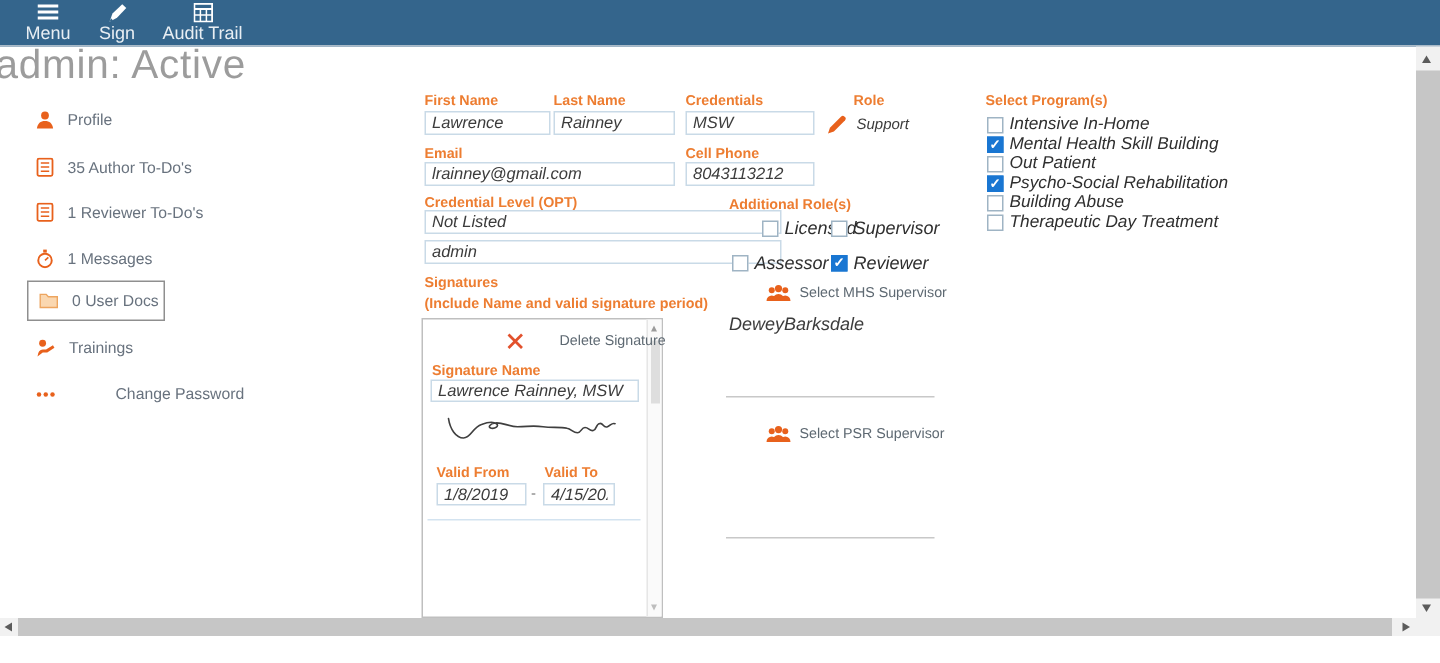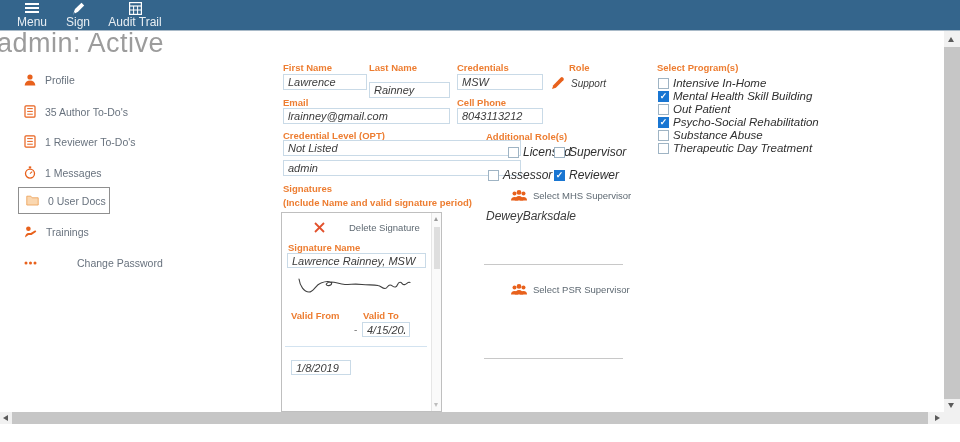--- a/index.html
+++ b/index.html
@@ -153,21 +153,21 @@
       <circle cx="2" cy="3" r="1.5" fill="#E8611C"></circle>
         <circle cx="6.5" cy="3" r="1.5" fill="#E8611C"></circle>
         <circle cx="11" cy="3" r="1.5" fill="#E8611C"></circle>
     </svg>
     <span>Change Password</span>
   </div>
 
   <span class="flabel" style="left:283px;top:62px;">First Name</span>
   <input class="tinput" style="left: 283px; top: 74px; width: 84px;" readonly="" value="Lawrence">
   <span class="flabel" style="left:369px;top:62px;">Last Name</span>
-  <input class="tinput" style="left: 369px; top: 74px; width: 81px; margin-top: 8px;" readonly="" value="Rainney">
+  <input class="tinput" style="left: 369px; top: 74px; width: 81px;" readonly="" value="Rainney">
   <span class="flabel" style="left:457px;top:62px;">Credentials</span>
   <input class="tinput" style="left: 457px; top: 74px; width: 86px;" readonly="" value="MSW">
   <span class="flabel" style="left:569px;top:62px;">Role</span>
   <svg class="abs" style="left:551px;top:76px;" width="14" height="14" viewBox="0 0 14 14">
     <path d="M1,13 l1.3,-3.8 L9.8,1.6 a1.5,1.5 0 0 1 2.1,0 l0.5,0.5 a1.5,1.5 0 0 1 0,2.1 L4.9,11.7 Z" fill="#E8611C"></path>
   </svg>
   <span class="itext" style="left:571px;top:78px;">Support</span>
 
   <span class="flabel" style="left:283px;top:97px;">Email</span>
   <input class="tinput" style="left: 283px; top: 108px; width: 167px;" readonly="" value="lrainney@gmail.com">
@@ -201,35 +201,35 @@
 
   <span class="flabel" style="left:283px;top:183px;">Signatures</span>
   <span class="flabel" style="left:283px;top:197px;">(Include Name and valid signature period)</span>
 
   <div id="sig-panel">
     <div id="sig-scroll">
       <div class="tri-up sm" style="position:absolute;left:2px;top:4px;"></div>
       <div style="position:absolute;left:2px;top:14px;width:6px;height:42px;background:#DEDEDE;"></div>
       <div class="tri-down sm" style="position:absolute;left:2px;bottom:4px;"></div>
     </div>
-    <div class="btn-link" style="left:32px;top:9px;gap:24px;">
+    <div class="btn-link" style="left:56px;top:9px;gap:24px;">
       <svg width="11" height="11" viewBox="0 0 11 11">
         <line x1="1" y1="1" x2="10" y2="10" stroke="#E2512C" stroke-width="1.8"></line>
         <line x1="10" y1="1" x2="1" y2="10" stroke="#E2512C" stroke-width="1.8"></line>
       </svg>
       <span>Delete Signature</span>
     </div>
     <span class="flabel" style="left:6px;top:29px;">Signature Name</span>
     <input class="tinput" style="left: 5px; top: 40px; width: 139px; height: 15px;" readonly="" value="Lawrence Rainney, MSW">
     <svg class="abs" style="left:13px;top:60px;" width="120" height="28" viewBox="0 0 120 28">
       <path d="M4,6 C5,13 9,19 14,19 C19,19 20,12 26,10 C30,8.5 34,8 36,9.5 C38,11 35,13 32.5,12.5 C30,12 31.5,9.5 35,9 C40,8.3 44,11.5 50,11.5 C57,11.5 60,10.5 67,11.5 C73,12.3 78,11.5 83,12.5 C86,13 87,15.5 90,15.5 C92.5,15.5 92.5,12 95,12 C97.5,12 98,14.5 100.5,14 C103,13.5 102,9.5 105,9.3 C107.5,9.2 107,12.5 110,11.5 C112,10.8 113,8.5 115,9.5" fill="none" stroke="#3F3F3F" stroke-width="1.1" stroke-linecap="round"></path>
     </svg>
     <span class="flabel" style="left:9px;top:97px;">Valid From</span>
     <span class="flabel" style="left:81px;top:97px;">Valid To</span>
-    <input class="tinput" style="left: 9px; top: 109px; width: 60px; height: 15px; margin-top: 38px;" readonly="" value="1/8/2019">
+    <input class="tinput" style="left: 9px; top: 109px; width: 60px; height: 15px;" readonly="" value="1/8/2019">
     <span class="abs" style="left:72px;top:111px;font-size:10px;color:#7A7A7A;">-</span>
     <input class="tinput" style="left: 80px; top: 109px; width: 48px; height: 15px;" readonly="" value="4/15/2025">
     <div style="position:absolute;left:3px;top:133px;width:142px;height:1px;background:#D3E3F0;"></div>
   </div>
 
   <div class="btn-link" style="left:510px;top:189px;">
     <svg width="18" height="12" viewBox="0 0 17 12">
       <circle cx="4" cy="4.5" r="2" fill="#E8611C"></circle>
         <circle cx="13" cy="4.5" r="2" fill="#E8611C"></circle>
         <circle cx="8.5" cy="3.4" r="2.4" fill="#E8611C"></circle>
@@ -266,21 +266,21 @@
   <div class="cbrow small" style="left:658px;top:103px;">
     <span class="cb"></span>
     <span class="cblbl">Out Patient</span>
   </div>
   <div class="cbrow small" style="left:658px;top:116px;">
     <span class="cb checked"></span>
     <span class="cblbl">Psycho-Social Rehabilitation</span>
   </div>
   <div class="cbrow small" style="left:658px;top:129px;">
     <span class="cb"></span>
-    <span class="cblbl">Substance Abuse</span>
+    <span class="cblbl">Building Abuse</span>
   </div>
   <div class="cbrow small" style="left:658px;top:142px;">
     <span class="cb"></span>
     <span class="cblbl">Therapeutic Day Treatment</span>
   </div>
 
   <div class="sc-track" style="left:944px;top:31px;width:16px;height:381px;">
     <div class="tri-up" style="position:absolute;left:4px;top:6px;"></div>
     <div class="sc-thumb" style="left:0;top:16px;width:16px;height:352px;"></div>
     <div class="tri-down" style="position:absolute;left:4px;bottom:4px;"></div>

